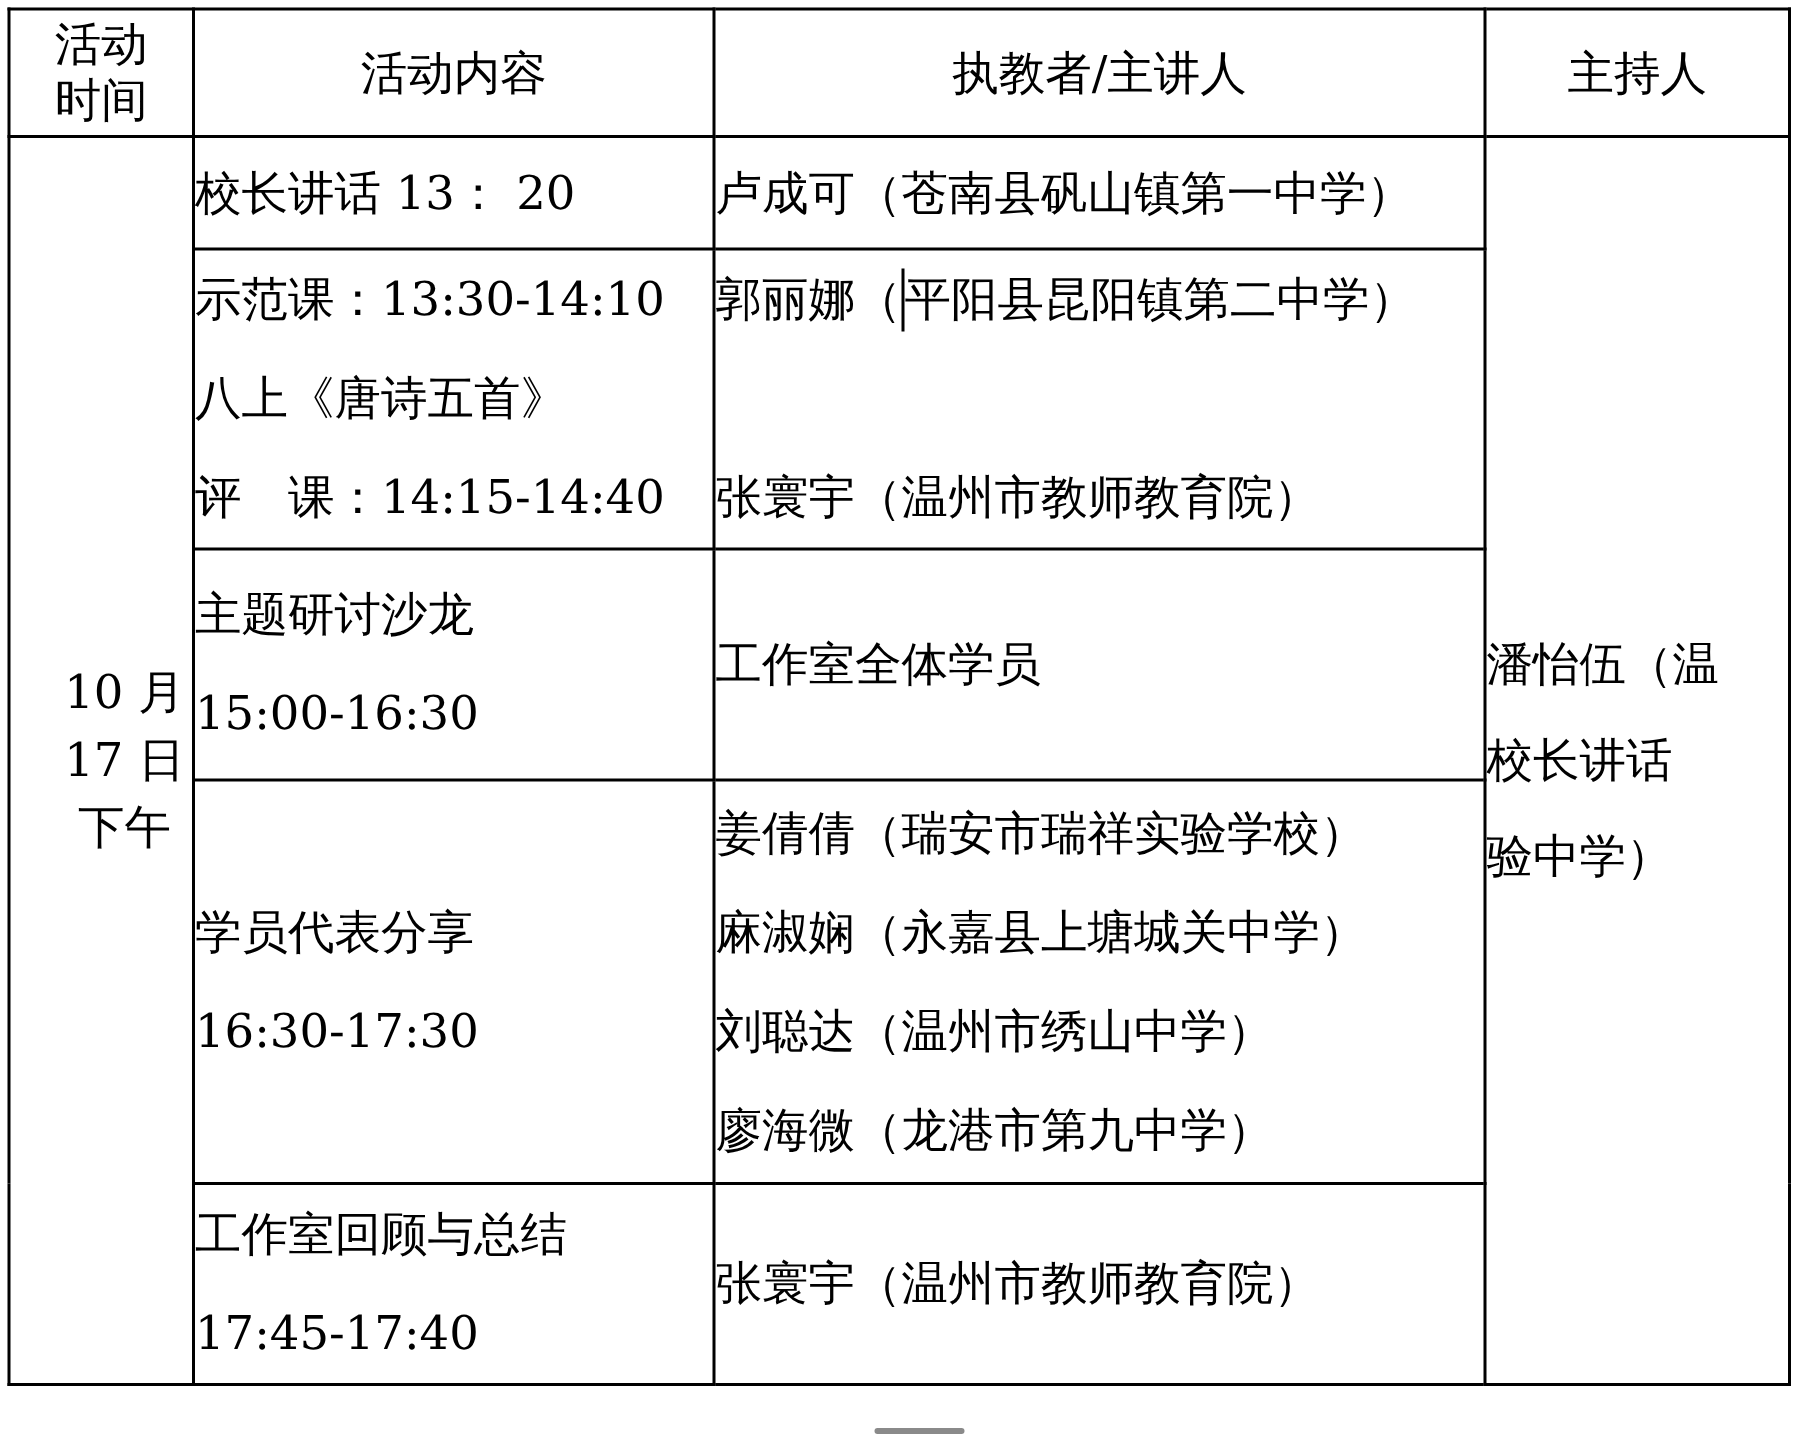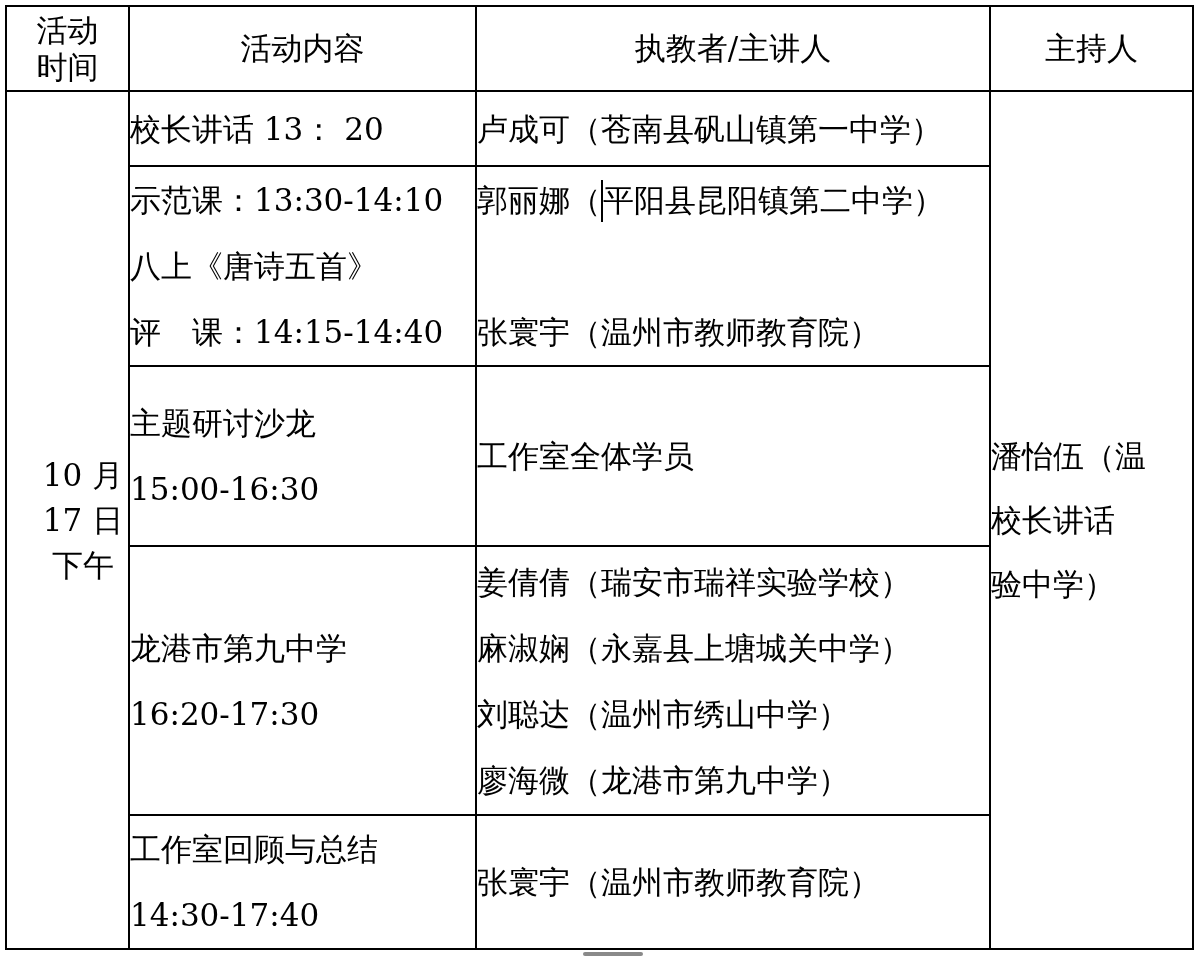--- a/index.html
+++ b/index.html
@@ -26,21 +26,21 @@
     overflow:hidden;
     background:#ffffff;
   }
   col.c1{width:123px}
   col.c2{width:347px}
   col.c3{width:514px}
   col.c4{width:203px}
   tr.hdr{height:85px}
   tr.r1{height:75px}
   tr.r2{height:168px}
-  tr.r3{height:180px}
+  tr.r3{height:154px}
   tr.r4{height:269px}
   tr.r5{height:104px}
   th.center{text-align:center;}
   th .hline{line-height:37px;text-align:center;}
   td.timecell{text-align:center;}
   td.timecell .line{line-height:45px;padding-left:31px;}
   td.hostcell{text-align:left;padding-left:11px;}
   td.hostcell .line{line-height:64px;}
   td.cellL{text-align:left;padding-left:16px;padding-right:2px;}
   .line{line-height:66px;white-space:nowrap;}
@@ -130,35 +130,35 @@
         <div class="line">主题研讨沙龙</div>
         <div class="line">15:00-16:30</div>
       </td>
       <td class="cellL">
         <div class="line">工作室全体学员</div>
       </td>
     </tr>
 
     <tr class="r4">
       <td class="cellL">
-        <div class="line">龙港市第九中学</div>
-        <div class="line">16:20-17:30</div>
+        <div class="line">学员代表分享</div>
+        <div class="line">16:30-17:30</div>
       </td>
       <td class="cellL">
         <div class="line">姜倩倩（瑞安市瑞祥实验学校）</div>
         <div class="line">麻淑娴（永嘉县上塘城关中学）</div>
         <div class="line">刘聪达（温州市绣山中学）</div>
         <div class="line">廖海微（龙港市第九中学）</div>
       </td>
     </tr>
 
     <tr class="r5">
       <td class="cellL">
         <div class="line">工作室回顾与总结</div>
-        <div class="line">14:30-17:40</div>
+        <div class="line">17:45-17:40</div>
       </td>
       <td class="cellL">
         <div class="line">张寰宇（温州市教师教育院）</div>
       </td>
     </tr>
 
   </tbody>
     </table>
 
   <div class="bottom-bar"></div>

